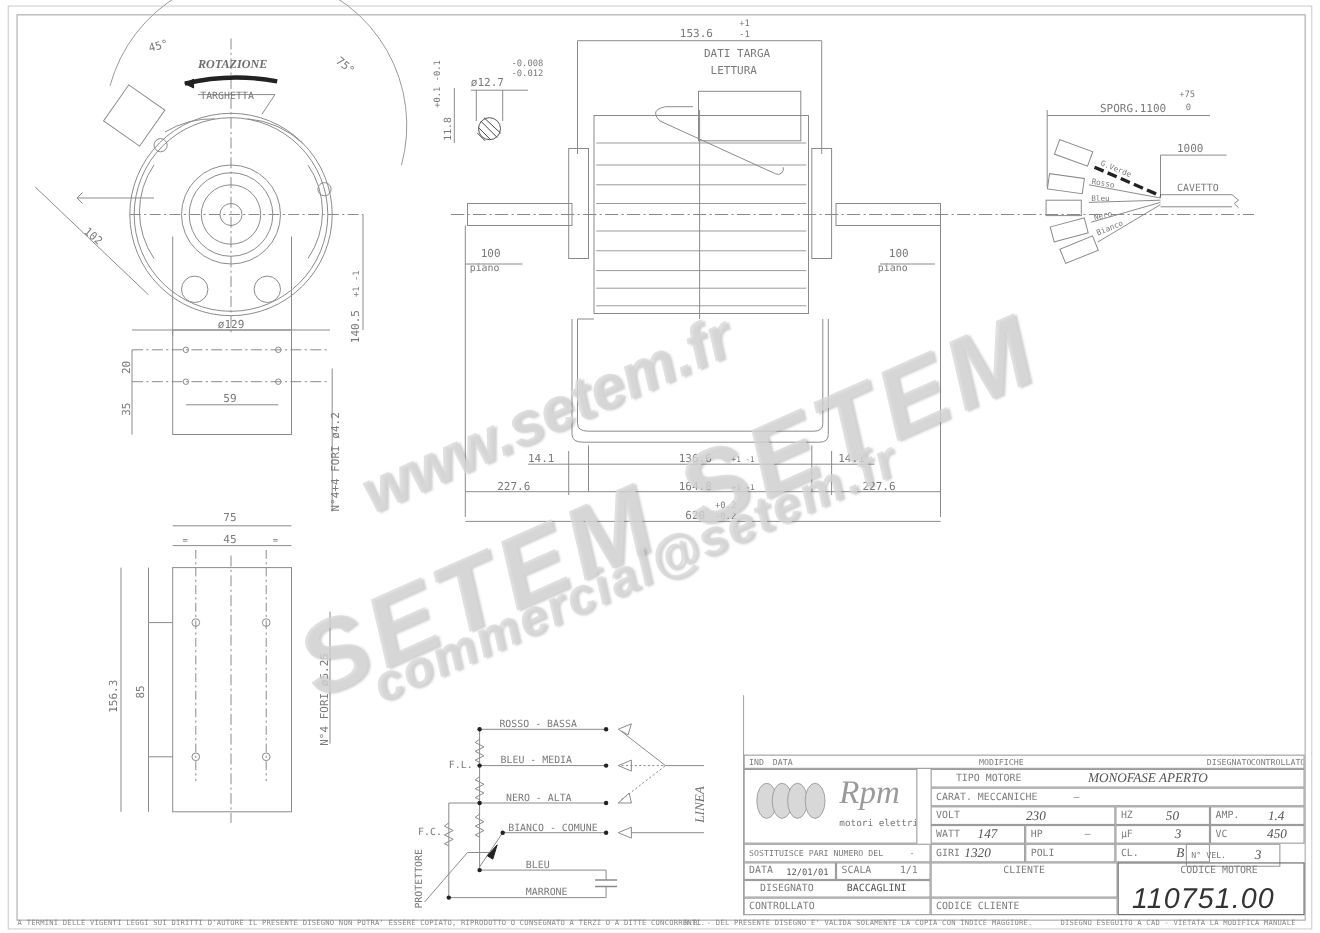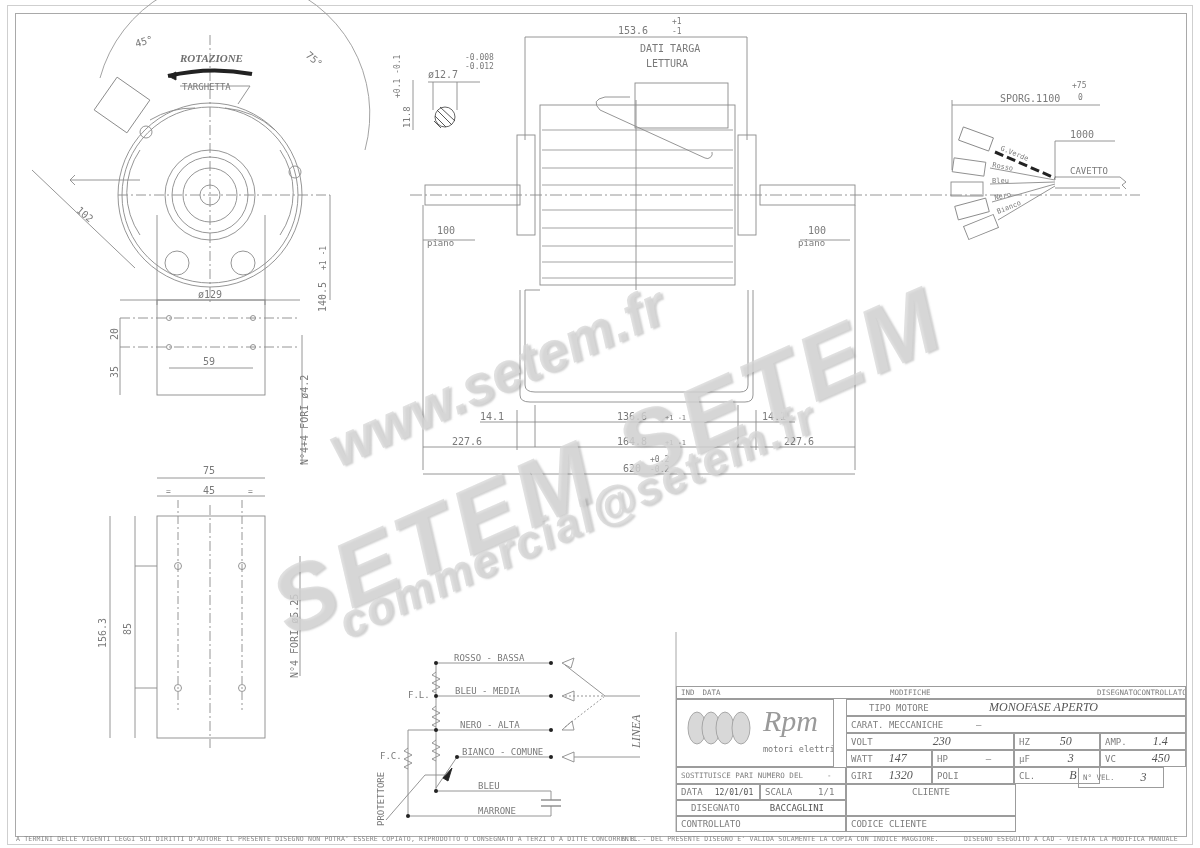--- a/index.html
+++ b/index.html
@@ -340,21 +340,21 @@
     <span class="v" style="margin-left:36px;">450</span>
   </div>
 
   <div class="cell" style="left:0;top:81px;width:170px;height:17px;font-size:7.5px;">
     <span>SOSTITUISCE PARI NUMERO DEL</span>
     <span style="margin-left:24px;">-</span>
   </div>
 
   <div class="cell" style="left:170px;top:81px;width:86px;height:17px;">
     <span>GIRI</span>
-    <span class="v" style="margin-left:16px;">1320</span>
+    <span class="v" style="margin-left:4px;">1320</span>
   </div>
   <div class="cell" style="left:256px;top:81px;width:82px;height:17px;gap:45px;">
     <span>POLI</span>
     <span class="v" style="margin-left:30px;">4</span>
   </div>
   <div class="cell" style="left:338px;top:81px;width:86px;height:17px;">
     <span>CL.</span>
     <span class="v" style="margin-left:34px;">B</span>
   </div>
   <div class="cell" style="left:402px;top:81px;width:86px;height:21px;">
@@ -368,20 +368,24 @@
   </div>
   <div class="cell" style="left:84px;top:98px;width:86px;height:16px;">
     <span>SCALA</span>
     <span style="margin-left:26px;">1/1</span>
   </div>
 
   <div class="cell" style="left:170px;top:98px;width:170px;height:32px;align-items:flex-start;justify-content:center;padding-top:2px;">
     <span>CLIENTE</span>
   </div>
 
+  <div class="cell" style="left:340px;top:98px;width:170px;height:48px;border:1.5px solid #666;display:block;">
+    <span class="abs" style="left:56px;top:2px;">CODICE MOTORE</span>
+    <span class="abs big" style="left:12px;top:16px;">110751.00</span>
+  </div>
 
   <div class="cell" style="left:0;top:114px;width:170px;height:16px;">
     <span style="margin-left:10px;">DISEGNATO</span>
     <span style="margin-left:30px;color:#555;">BACCAGLINI</span>
   </div>
 
   <div class="cell" style="left:0;top:130px;width:170px;height:16px;">
     <span>CONTROLLATO</span>
   </div>
 

